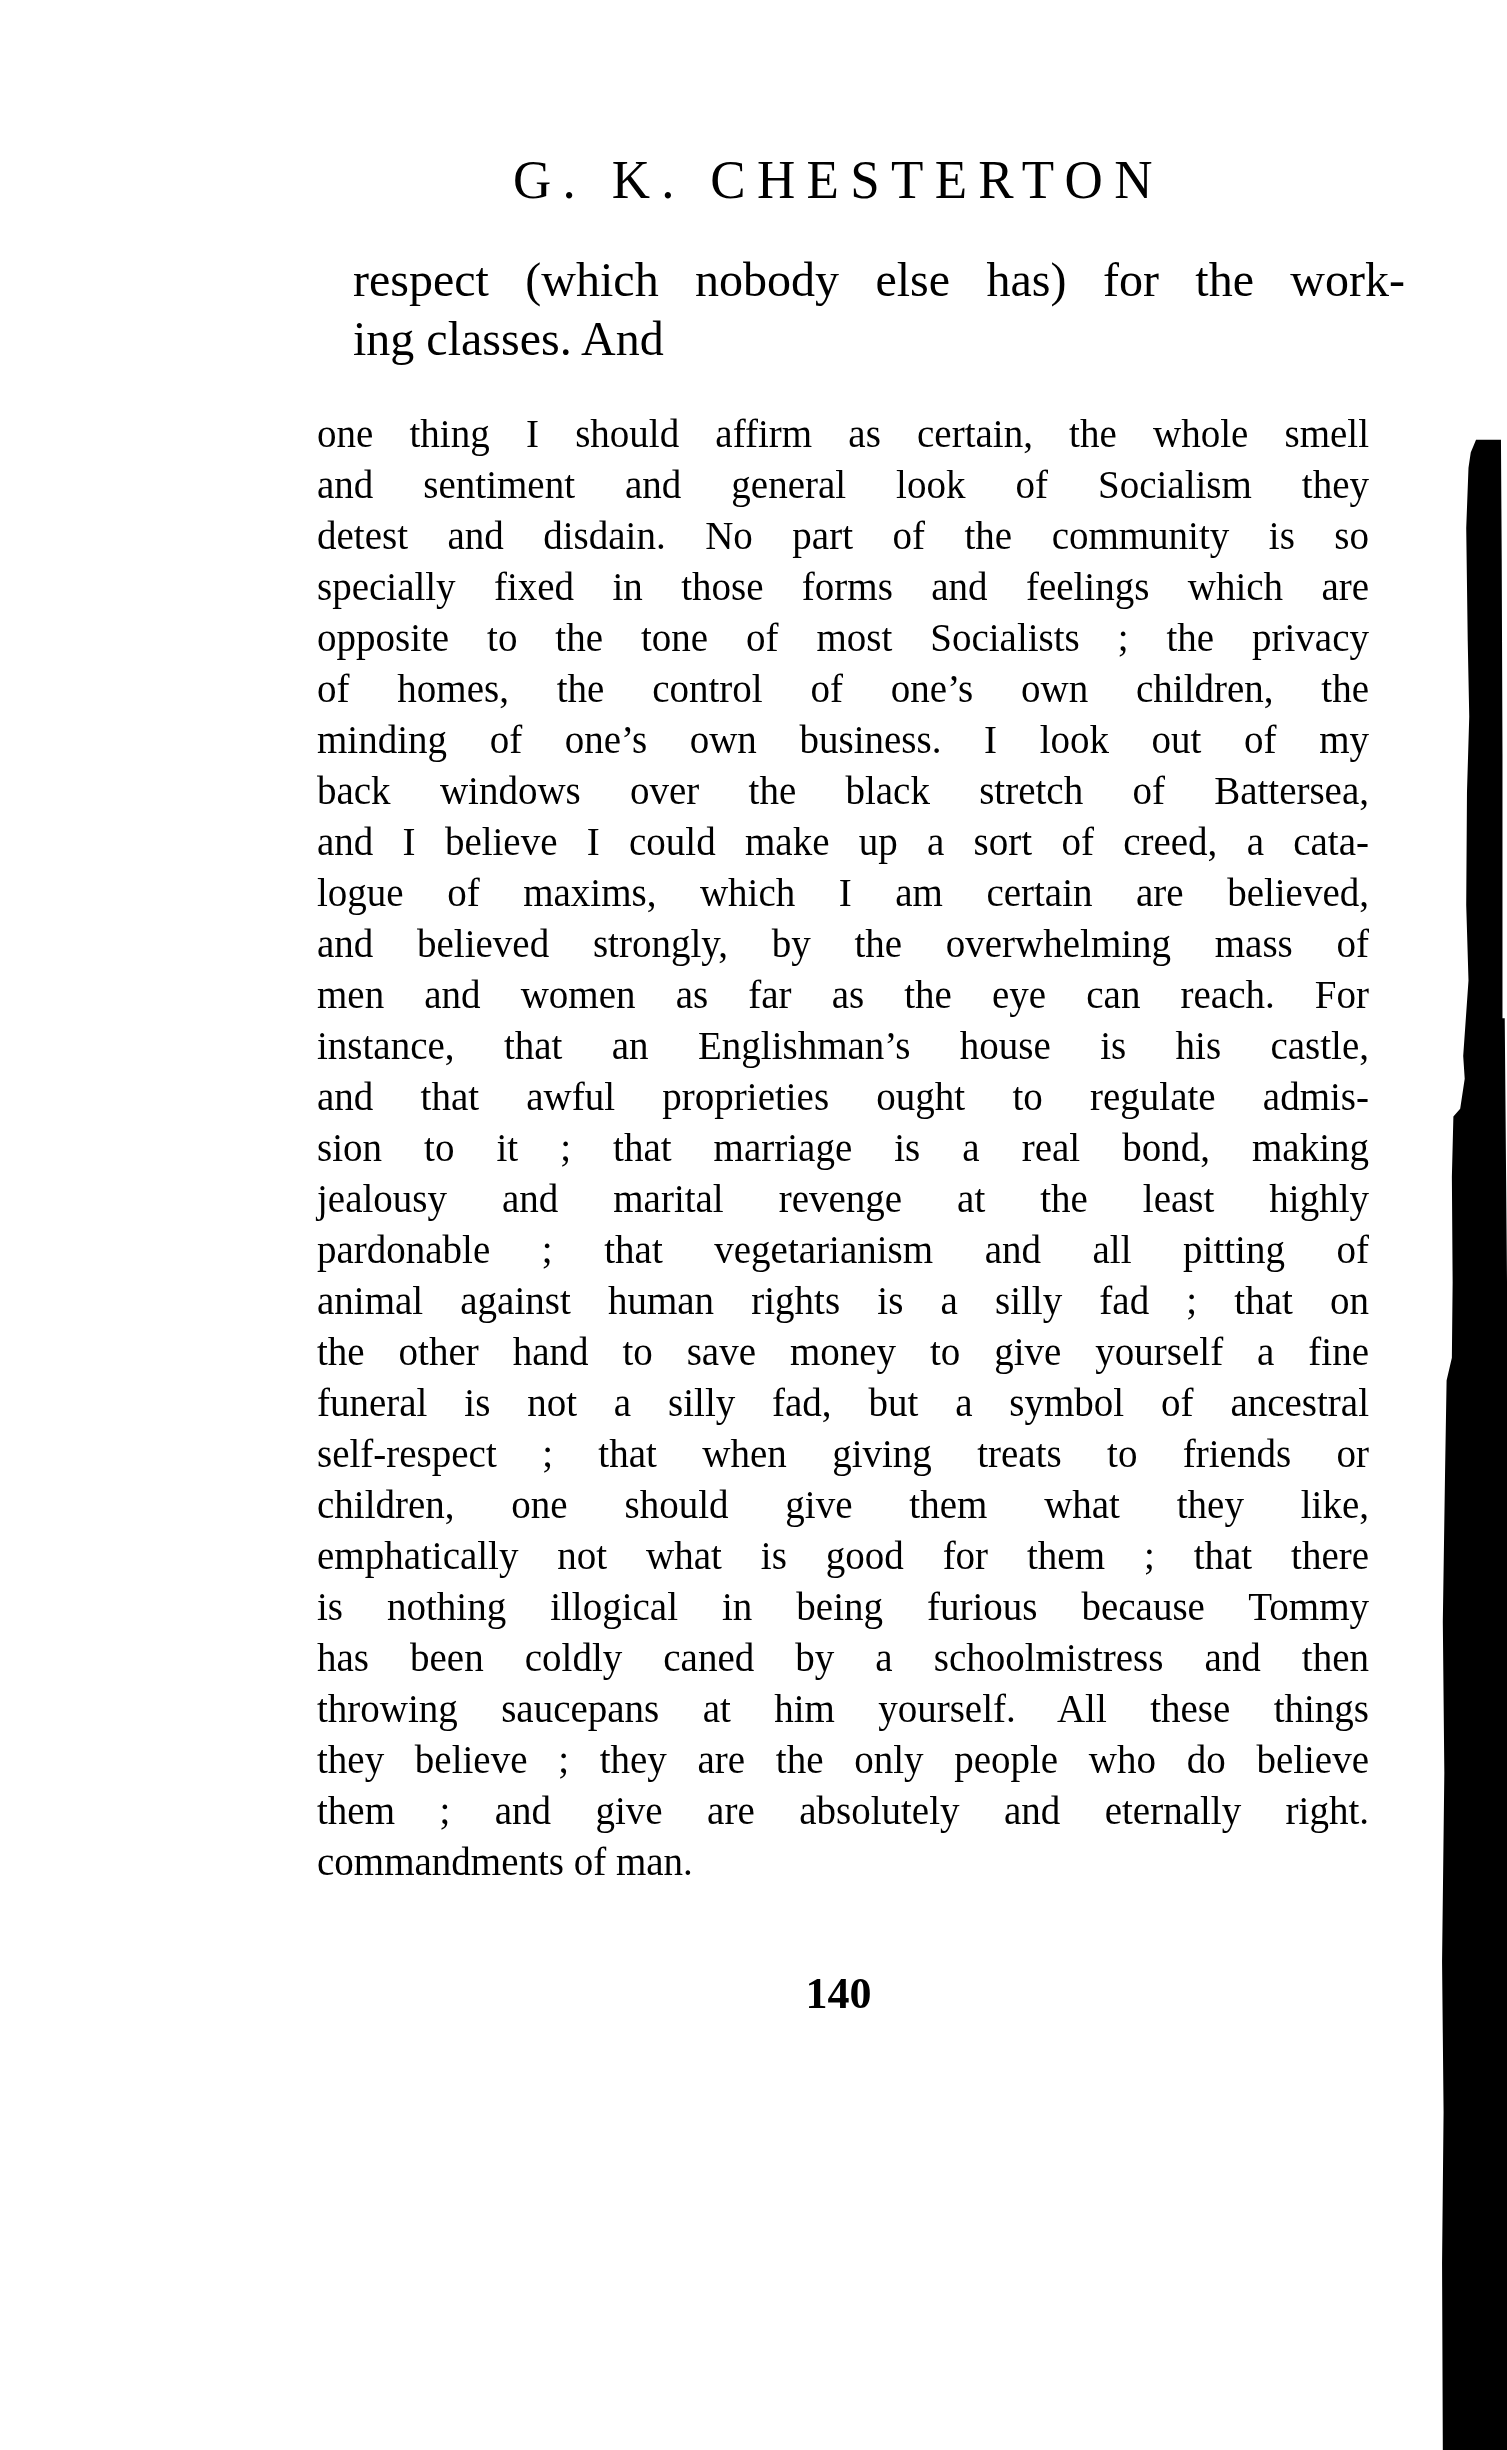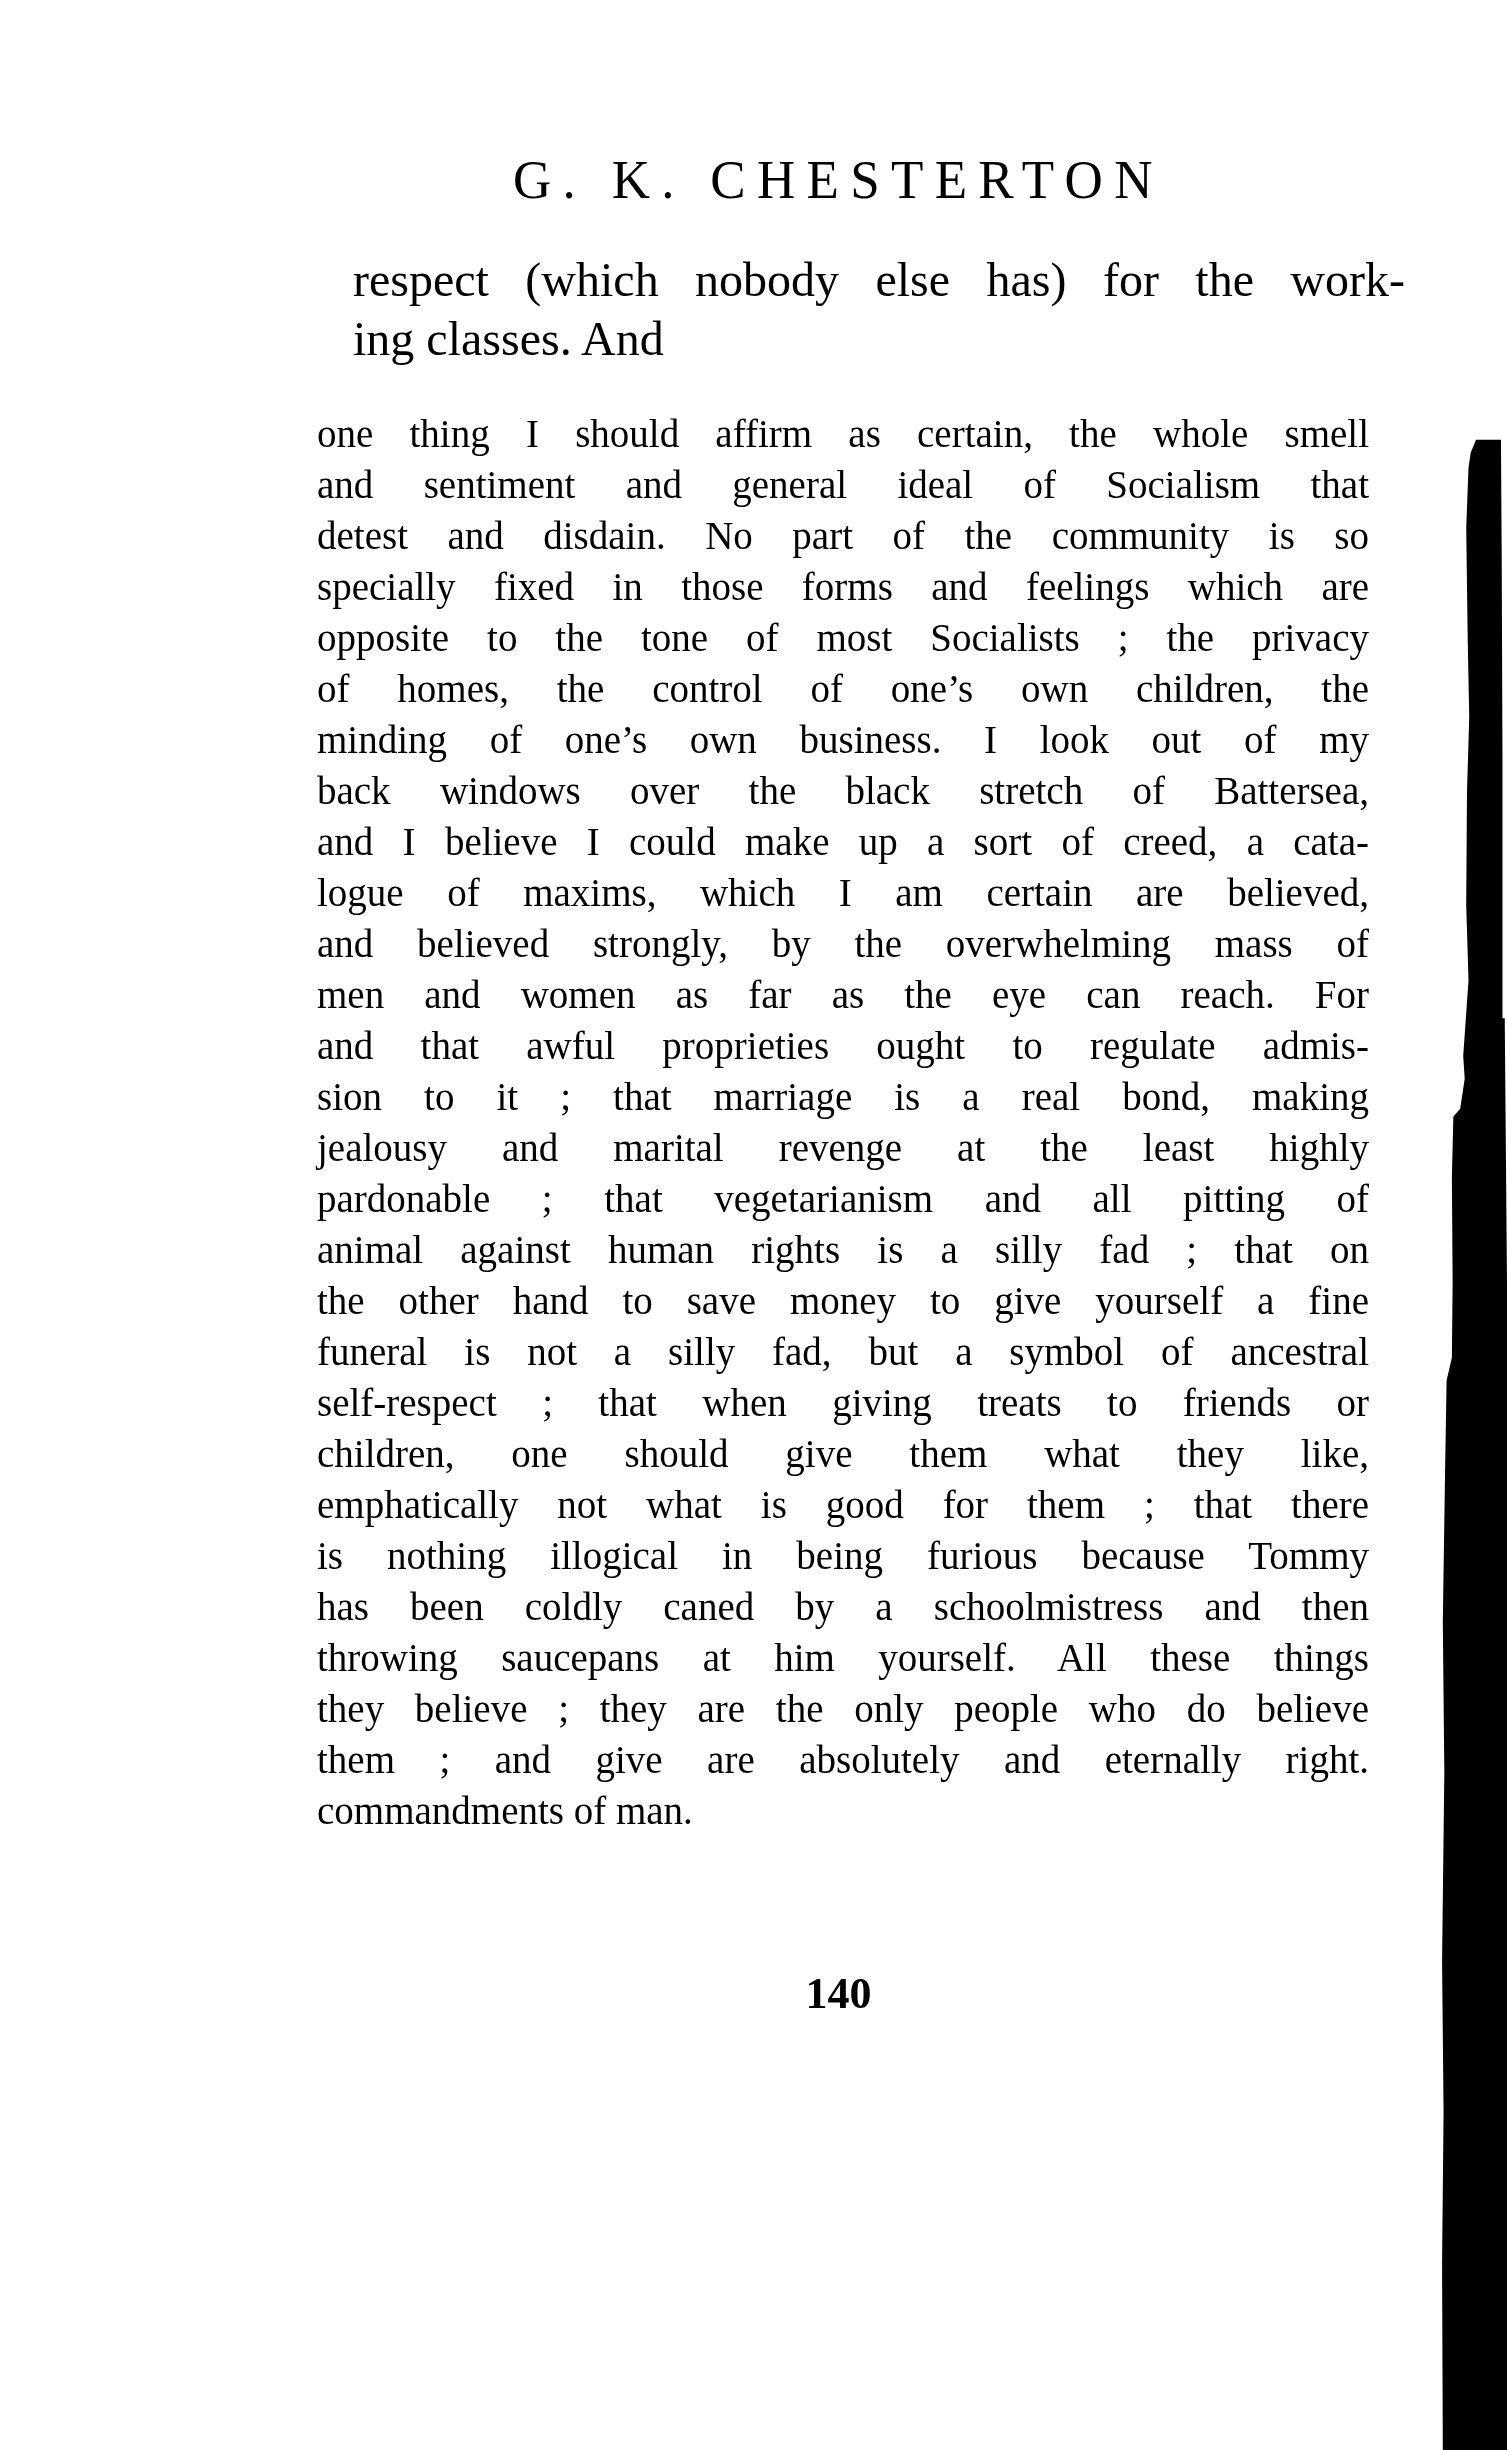--- a/index.html
+++ b/index.html
@@ -95,31 +95,32 @@
 
   <div class="running-head">G. K. CHESTERTON</div>
 
   <div class="block intro">
     <span class="line">respect (which nobody else has) for the work-</span>
     <span class="line last">ing classes.  And</span>
   </div>
 
   <div class="block body-text">
     <span class="line">one thing I should affirm as certain, the whole smell</span>
-    <span class="line">and sentiment and general ideal of Socialism that</span>
+    <span class="line">and sentiment and general look of Socialism they</span>
     <span class="line">detest and disdain.  No part of the community is so</span>
     <span class="line">specially fixed in those forms and feelings which are</span>
     <span class="line">opposite to the tone of most Socialists ;  the privacy</span>
     <span class="line">of homes, the control of one’s own children, the</span>
     <span class="line">minding of one’s own business.  I look out of my</span>
     <span class="line">back windows over the black stretch of Battersea,</span>
     <span class="line">and I believe I could make up a sort of creed, a cata-</span>
     <span class="line">logue of maxims, which I am certain are believed,</span>
     <span class="line">and believed strongly, by the overwhelming mass of</span>
     <span class="line">men and women as far as the eye can reach.  For</span>
+    <span class="line">instance, that an Englishman’s house is his castle,</span>
     <span class="line">and that awful proprieties ought to regulate admis-</span>
     <span class="line">sion to it ;  that marriage is a real bond, making</span>
     <span class="line">jealousy and marital revenge at the least highly</span>
     <span class="line">pardonable ;  that vegetarianism and all pitting of</span>
     <span class="line">animal against human rights is a silly fad ;  that on</span>
     <span class="line">the other hand to save money to give yourself a fine</span>
     <span class="line">funeral is not a silly fad, but a symbol of ancestral</span>
     <span class="line">self-respect ;  that when giving treats to friends or</span>
     <span class="line">children, one should give them what they like,</span>
     <span class="line">emphatically not what is good for them ;  that there</span>

